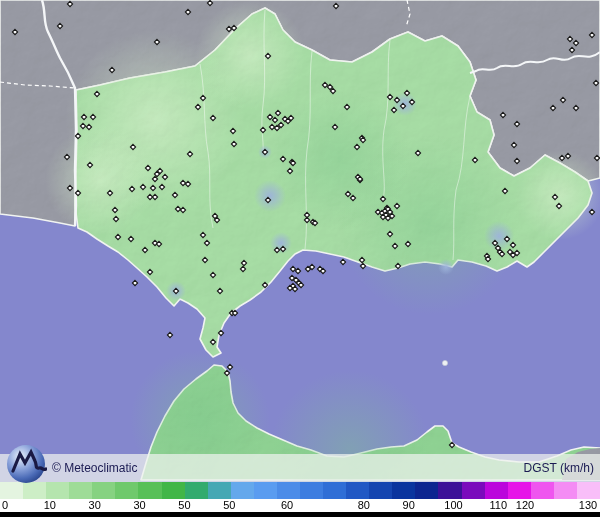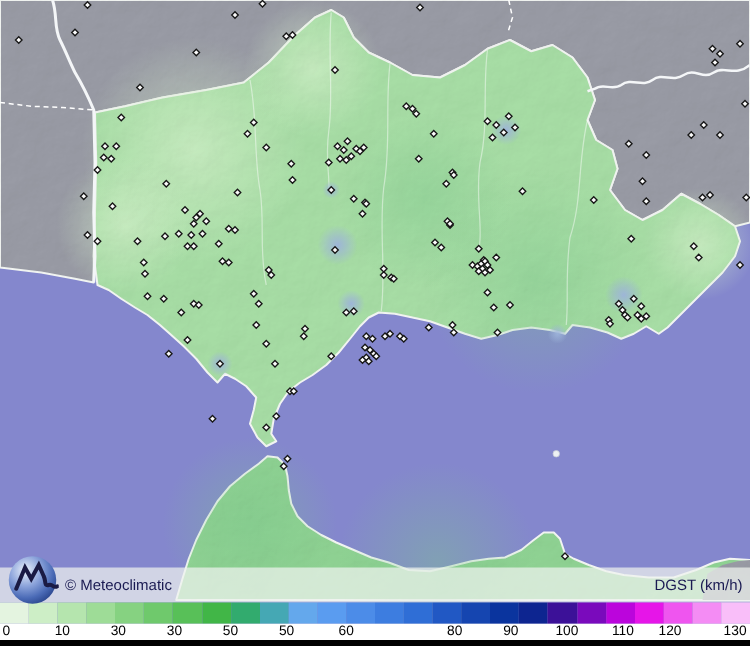--- a/index.html
+++ b/index.html
@@ -328,27 +328,27 @@
       <div class="seg" style="background: rgb(244, 140, 244);"></div>
       <div class="seg" style="background: rgb(249, 190, 249);"></div>
     </div>
   <div class="tick-strip">
       <span class="tick" style="left: 5px;">0</span>
       <span class="tick" style="left: 49.85px;">10</span>
       <span class="tick" style="left: 94.7px;">30</span>
       <span class="tick" style="left: 139.55px;">30</span>
       <span class="tick" style="left: 184.4px;">50</span>
       <span class="tick" style="left: 229.25px;">50</span>
-      <span class="tick" style="left: 277px;">60</span>
+      <span class="tick" style="left: 287px;">60</span>
       <span class="tick" style="left: 318.95px; margin-top: 36px;">70</span>
       <span class="tick" style="left: 363.8px;">80</span>
       <span class="tick" style="left: 408.65px;">90</span>
       <span class="tick" style="left: 453.5px;">100</span>
       <span class="tick" style="left: 498.35px;">110</span>
-      <span class="tick" style="left: 536px;">120</span>
+      <span class="tick" style="left: 525px;">120</span>
       <span class="tick" style="left: 588.05px;">130</span>
     </div>
   <div class="bottom-border"></div>
 
   <svg class="logo" width="42" height="42" viewBox="0 0 42 42">
     <circle cx="21" cy="21" r="19" fill="url(#sphereGrad)"></circle>
     <path d="M8,28 L15,11 L20,20 L26,9 L30,18 C32,22 30,26 34,25 C38,24 37,28 41,26" stroke="#1a1a44" stroke-width="3.2" fill="none" stroke-linecap="round"></path>
   </svg>
 </div>
 

